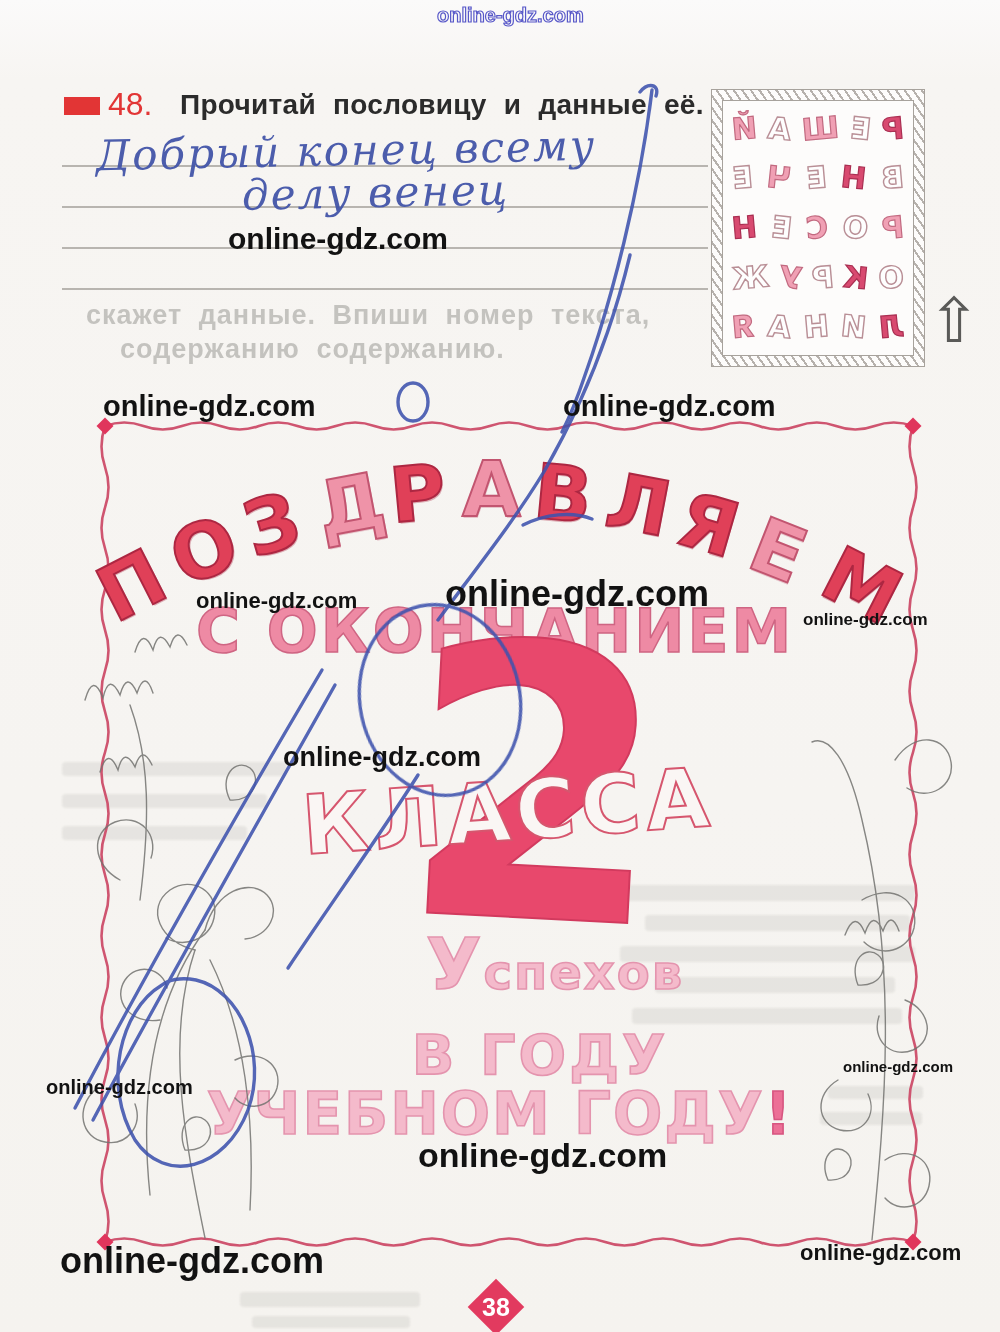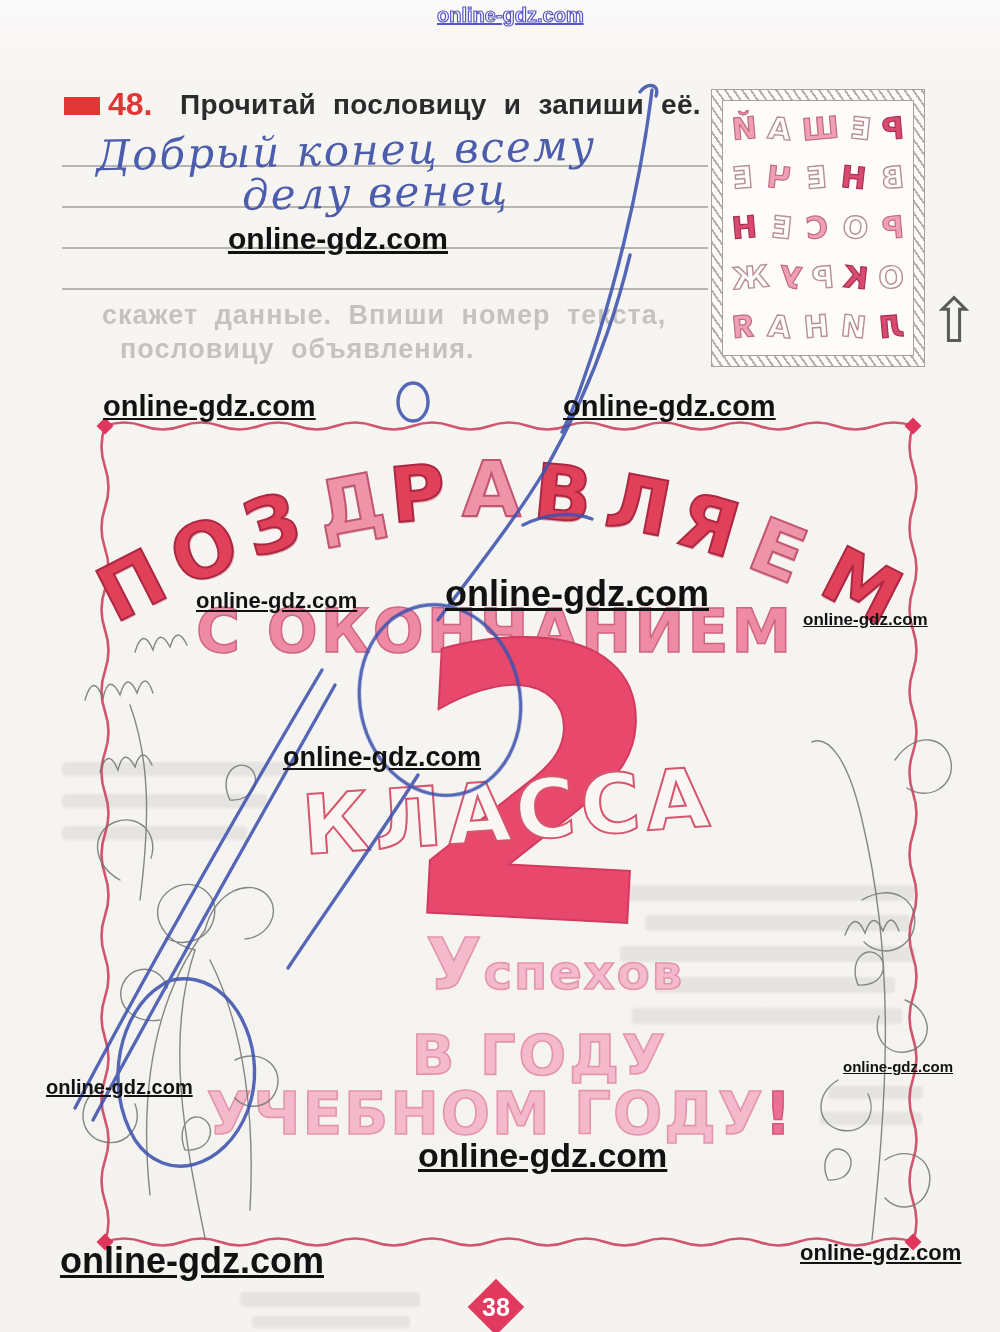--- a/index.html
+++ b/index.html
@@ -1,21 +1,21 @@
 <!DOCTYPE html>
 <html><head>
 <meta charset="utf-8">
 <style>
   html,body{margin:0;padding:0;background:#e8e6e2;}
   .page{position:relative;width:1000px;height:1332px;margin:0 auto;overflow:hidden;
     background:linear-gradient(180deg,#fbfafa 0%,#f7f5f2 6%,#f6f4f1 60%,#f5f3ef 100%);
     font-family:"Liberation Sans",sans-serif;}
   
   .ex-bullet{position:absolute;left:64px;top:97px;width:36px;height:18px;background:#e23535;}
-  .ex-num{position:absolute;left:108px;top:86px;font-size:32px;font-weight:bold;color:#e23535;}
+  .ex-num{position:absolute;left:108px;top:86px;font-size:32px;font-weight:normal;color:#e23535;}
   .ex-text{position:absolute;left:180px;top:89px;font-size:28px;font-weight:bold;color:#2b2b2b;
     word-spacing:9px;letter-spacing:.3px;}
   
   .rule{position:absolute;left:62px;width:646px;height:2px;background:#96928c;opacity:.65;}
   
   .hand{position:absolute;font-family:"DejaVu Serif",serif;font-style:italic;color:#4355a9;
     font-size:42px;letter-spacing:2px;transform:rotate(-1.2deg);opacity:.95;}
   
   .bleed{position:absolute;color:rgba(120,120,116,.40);font-size:27px;font-weight:bold;
     letter-spacing:1px;word-spacing:8px;filter:blur(.7px);}
@@ -56,47 +56,47 @@
     font-weight:bold;color:#f4bacb;-webkit-text-stroke:1.6px #e494ae;}
   .wish1{left:305px;top:922px;width:500px;font-size:48px;letter-spacing:2px;}
   .wish1::first-letter{font-size:150%;}
   .wish2{left:290px;top:1022px;width:500px;font-size:56px;letter-spacing:3px;}
   .wish3{left:135px;top:1080px;width:730px;font-size:58px;letter-spacing:2px;text-align:center;}
   .bang{color:#ec6f96;-webkit-text-stroke:1.6px #d75580;}
   
   .overlay{position:absolute;left:0;top:0;z-index:6;pointer-events:none;}
   
   .wm{position:absolute;z-index:9;font-family:"Liberation Sans",sans-serif;font-weight:bold;
-    color:#121212;white-space:nowrap;text-decoration:underline;}
+    color:#121212;white-space:nowrap;}
   .wm-outline{color:rgba(255,255,255,.05);-webkit-text-stroke:1.2px #3b3bc0;opacity:.85;}
   
   .diamond{position:absolute;left:468px;top:1279px;width:56px;height:56px;z-index:5;}
   .diamond .sq{position:absolute;inset:8px;background:#e23a5f;transform:rotate(45deg);}
   .diamond .num{position:absolute;inset:0;display:grid;place-items:center;color:#ffffff;
     font-weight:bold;font-size:25px;}
 </style>
 </head>
 <body>
 
 <div class="page">
 
   <div class="ex-bullet"></div>
   <div class="ex-num">48.</div>
-  <div class="ex-text">Прочитай пословицу и запиши её.</div>
+  <div class="ex-text">Прочитай пословицу и данные её.</div>
 
   <div class="rule" style="top:165px"></div>
   <div class="rule" style="top:206px"></div>
   <div class="rule" style="top:247px"></div>
   <div class="rule" style="top:288px"></div>
 
   <div class="hand" style="left:96px;top:126px;z-index:3">Добрый конец всему</div>
   <div class="hand" style="left:242px;top:168px;z-index:3">делу венец</div>
 
-  <div class="bleed" style="left:102px;top:300px;z-index:1">скажет данные. Впиши номер текста,</div>
-  <div class="bleed" style="left:120px;top:334px;z-index:1">пословицу объявления.</div>
+  <div class="bleed" style="left:86px;top:300px;z-index:1">скажет данные. Впиши номер текста,</div>
+  <div class="bleed" style="left:120px;top:334px;z-index:1">содержанию содержанию.</div>
 
   <div class="ghost" style="left:625px;top:885px;width:290px;height:16px"></div>
   <div class="ghost" style="left:645px;top:915px;width:265px;height:16px"></div>
   <div class="ghost" style="left:620px;top:946px;width:295px;height:16px"></div>
   <div class="ghost" style="left:655px;top:977px;width:240px;height:16px"></div>
   <div class="ghost" style="left:632px;top:1008px;width:270px;height:16px"></div>
   <div class="ghost" style="left:62px;top:762px;width:225px;height:14px"></div>
   <div class="ghost" style="left:62px;top:794px;width:205px;height:14px"></div>
   <div class="ghost" style="left:62px;top:826px;width:185px;height:14px"></div>
   <div class="ghost" style="left:828px;top:1086px;width:95px;height:13px"></div>

